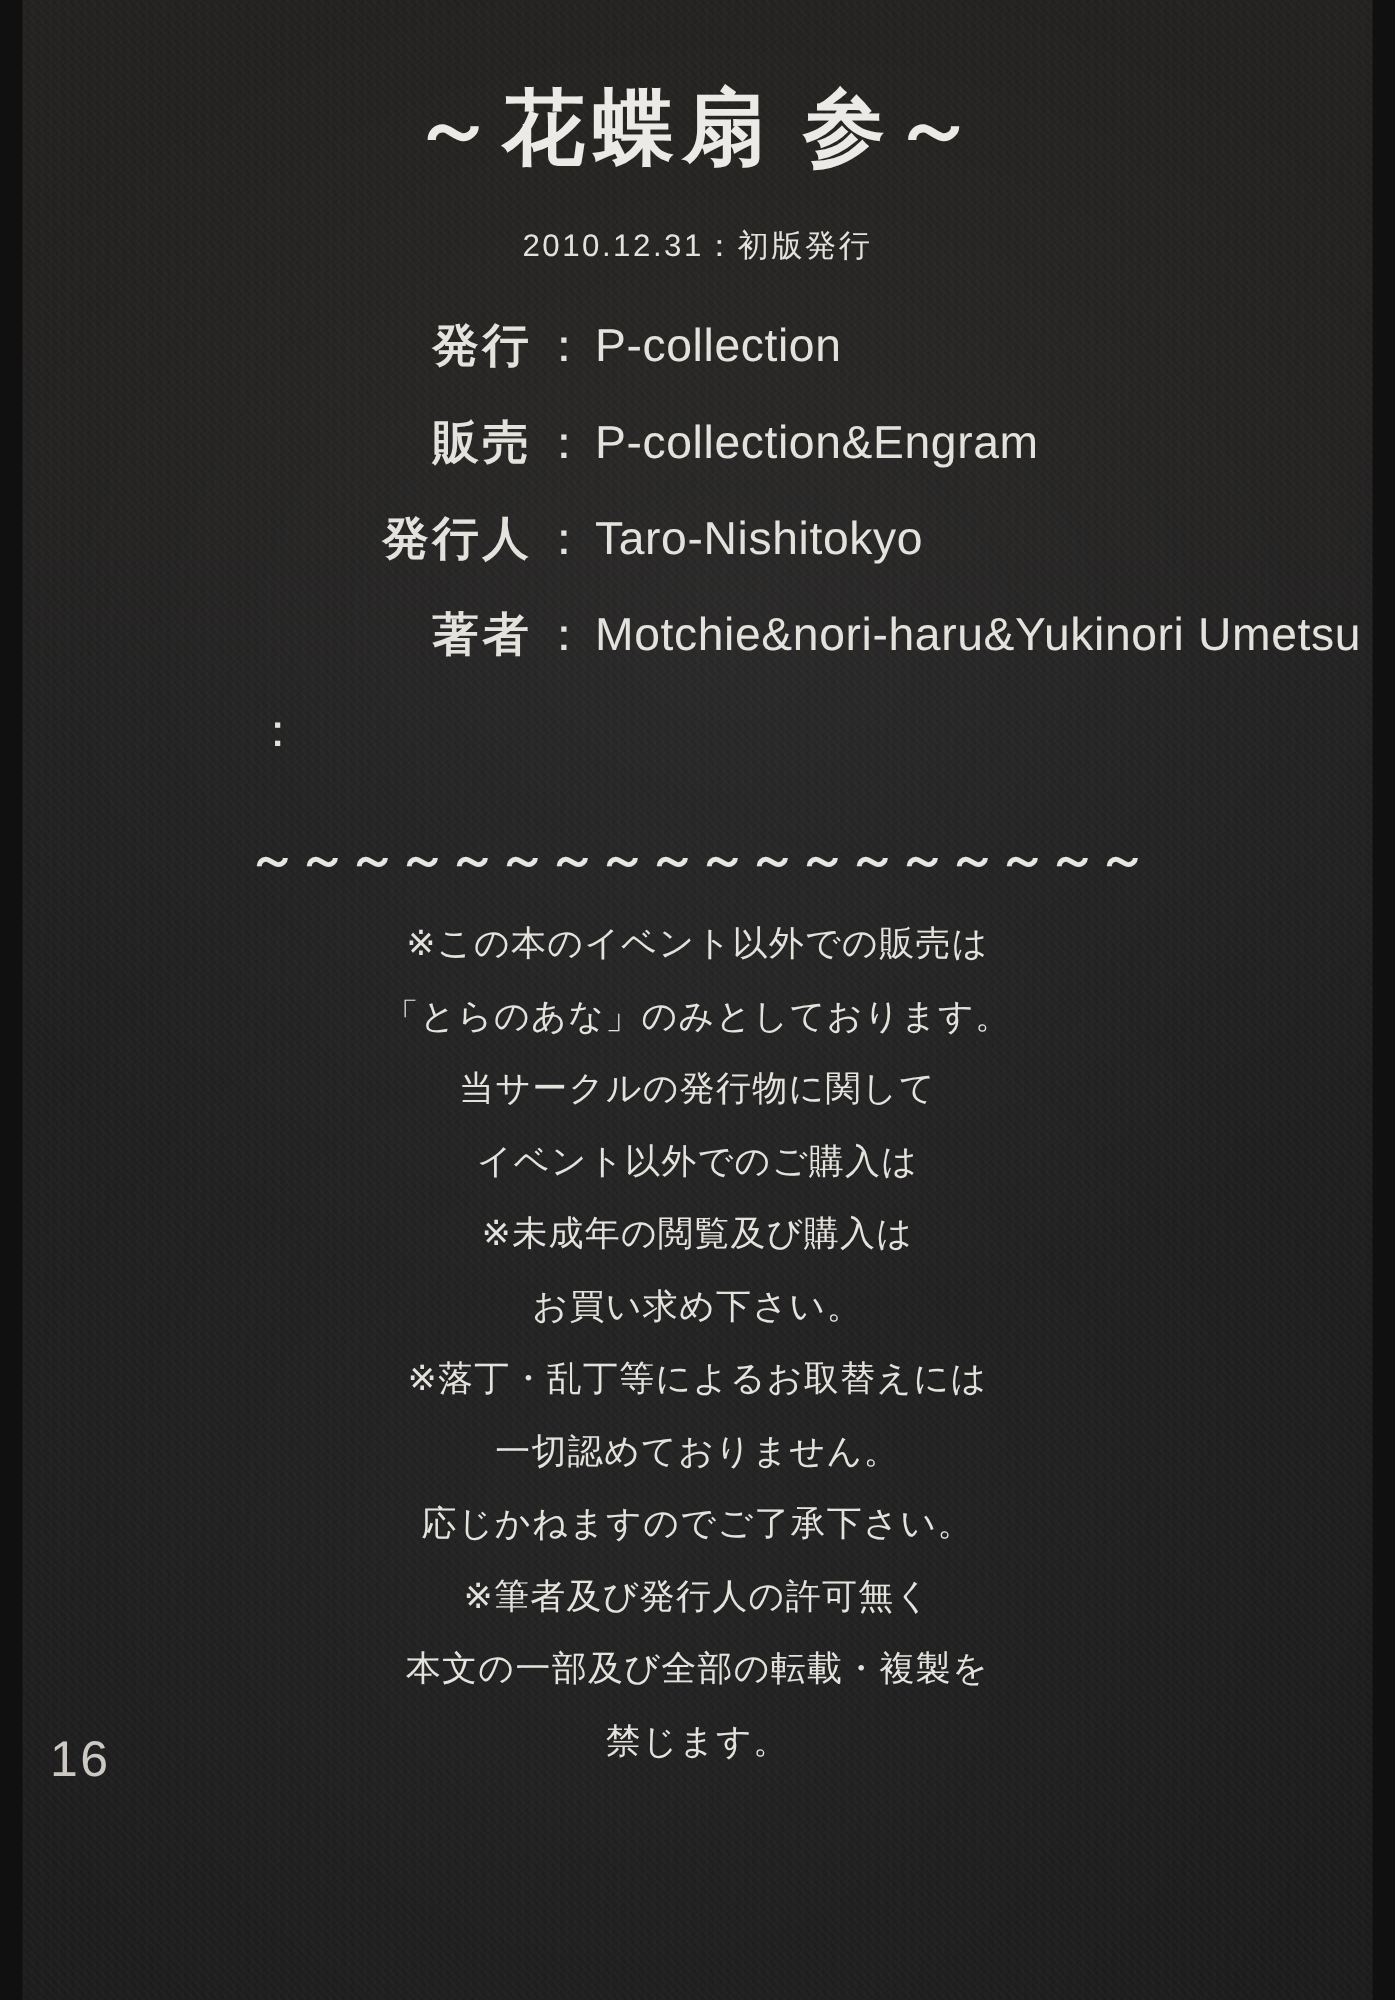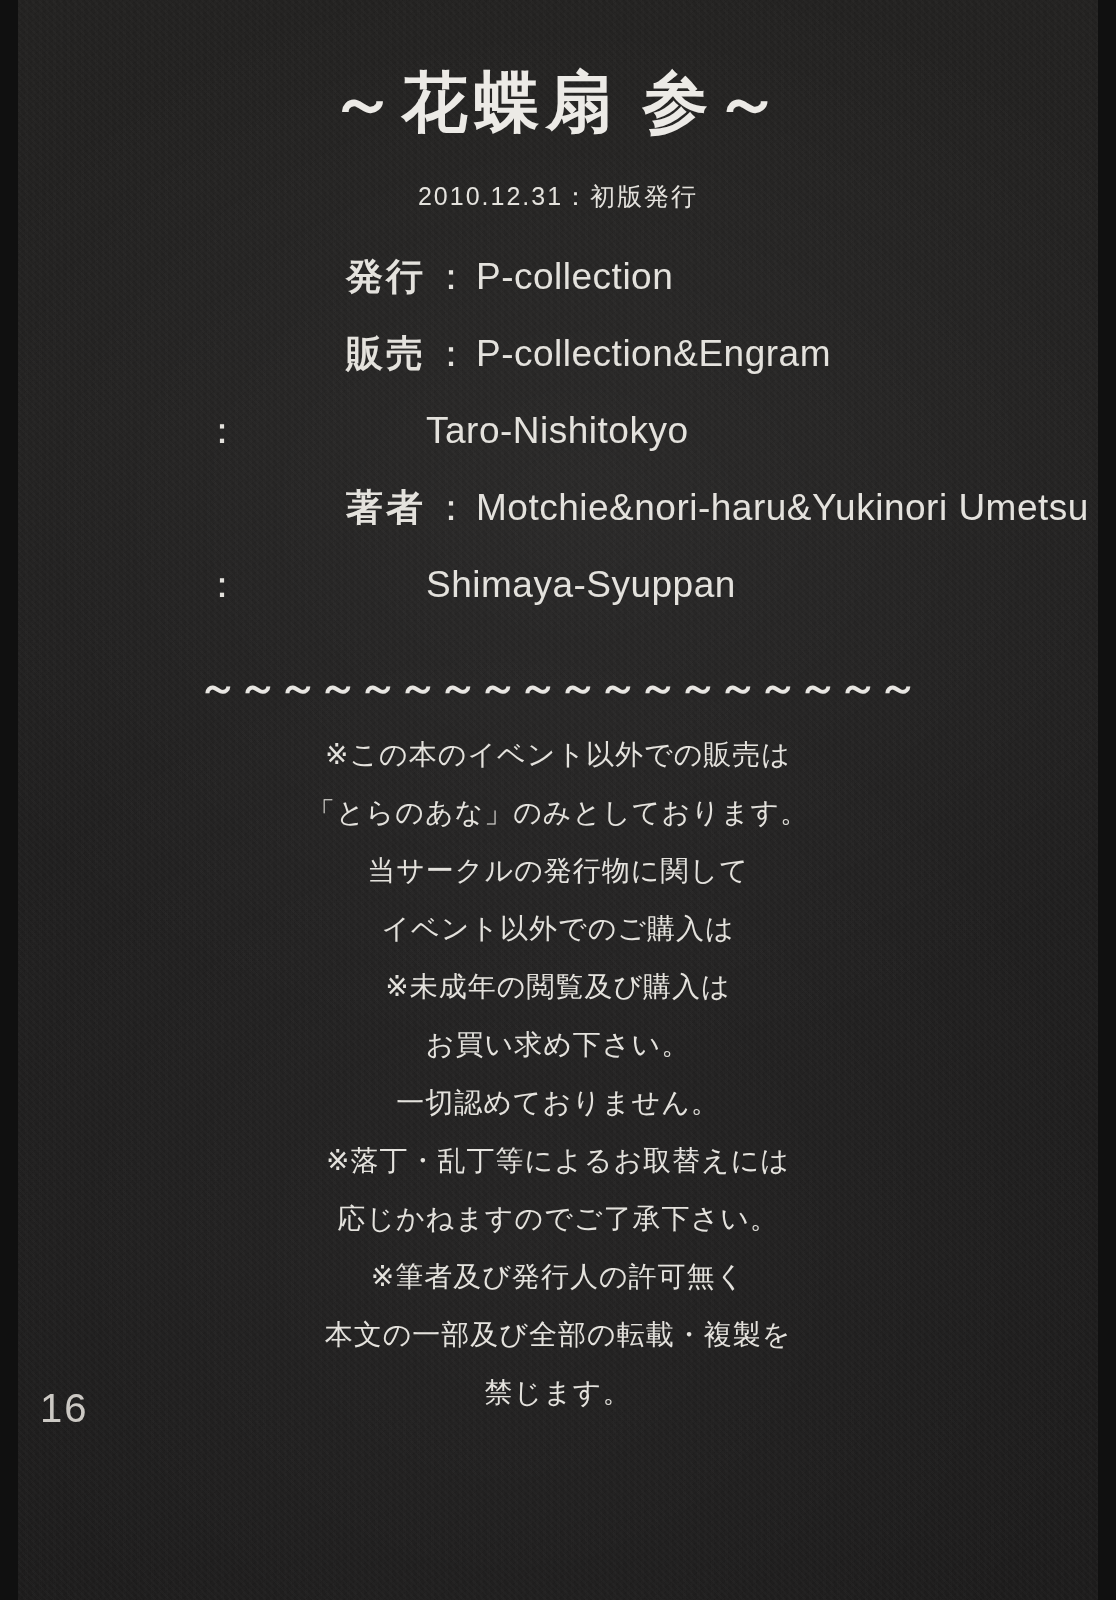--- a/index.html
+++ b/index.html
@@ -135,55 +135,55 @@
     <span class="value">P-collection</span>
   </div>
 
   <div class="colophon-row">
     <span class="label">販売</span>
     <span class="colon">：</span>
     <span class="value">P-collection&amp;Engram</span>
   </div>
 
   <div class="colophon-row">
+    <span class="label">発行人</span>
     <span class="colon">：</span>
     <span class="value">Taro-Nishitokyo</span>
   </div>
 
   <div class="colophon-row">
     <span class="label">著者</span>
     <span class="colon">：</span>
     <span class="value">Motchie&amp;nori-haru&amp;Yukinori Umetsu</span>
   </div>
 
   <div class="colophon-row">
     <span class="colon">：</span>
-    <span class="value">Shimaya-Syuppan</span>
   </div>
 </div>
 
   <div class="separator">～～～～～～～～～～～～～～～～～～</div>
 
   <div class="notice">
   <div class="notice-line">※この本のイベント以外での販売は</div>
 
   <div class="notice-line">「とらのあな」のみとしております。</div>
 
   <div class="notice-line">当サークルの発行物に関して</div>
 
   <div class="notice-line">イベント以外でのご購入は</div>
 
 
   <div class="notice-line">※未成年の閲覧及び購入は</div>
 
   <div class="notice-line">お買い求め下さい。</div>
 
+  <div class="notice-line">※落丁・乱丁等によるお取替えには</div>
+
   <div class="notice-line">一切認めておりません。</div>
-
-  <div class="notice-line">※落丁・乱丁等によるお取替えには</div>
 
   <div class="notice-line">応じかねますのでご了承下さい。</div>
 
   <div class="notice-line">※筆者及び発行人の許可無く</div>
 
   <div class="notice-line">本文の一部及び全部の転載・複製を</div>
 
   <div class="notice-line">禁じます。</div>
 </div>
 

